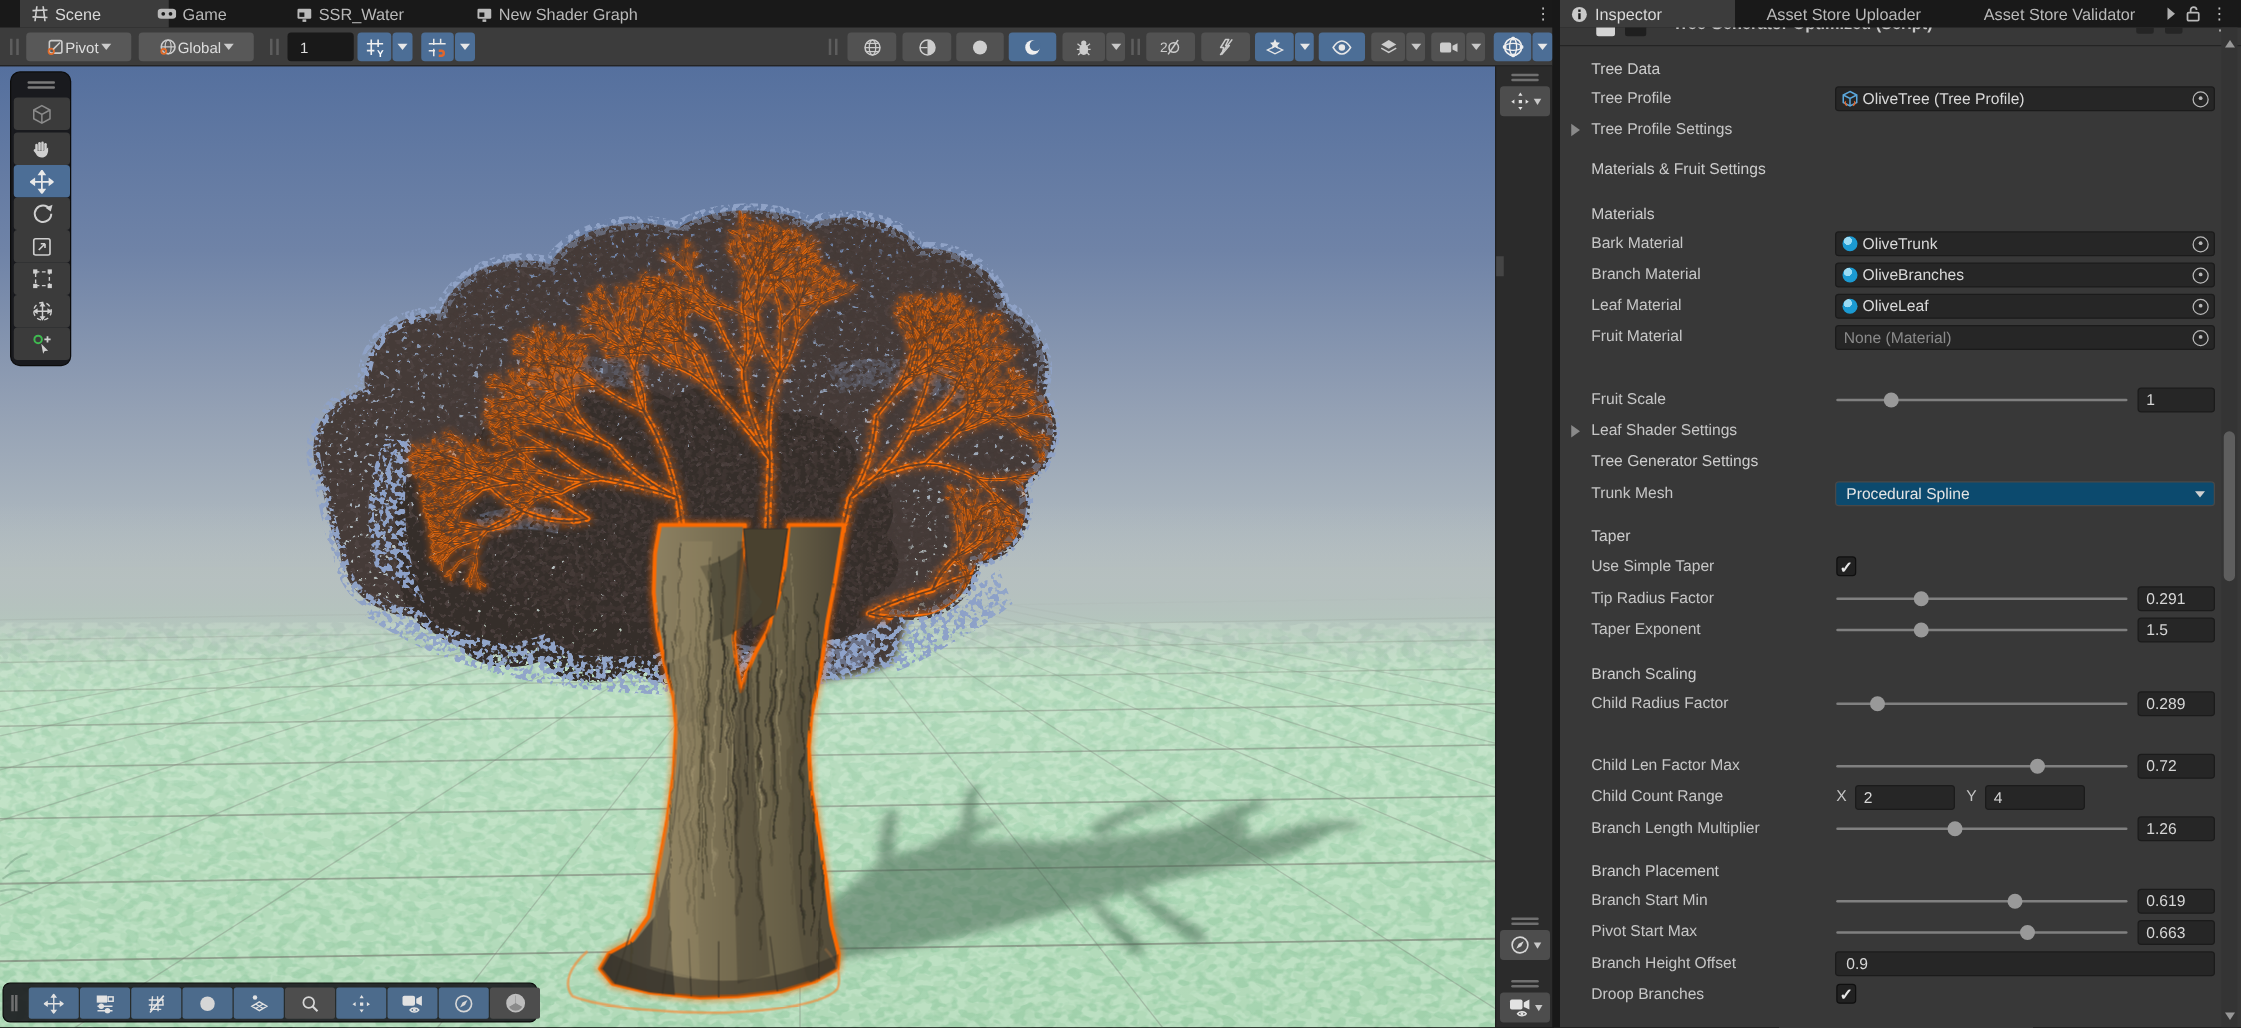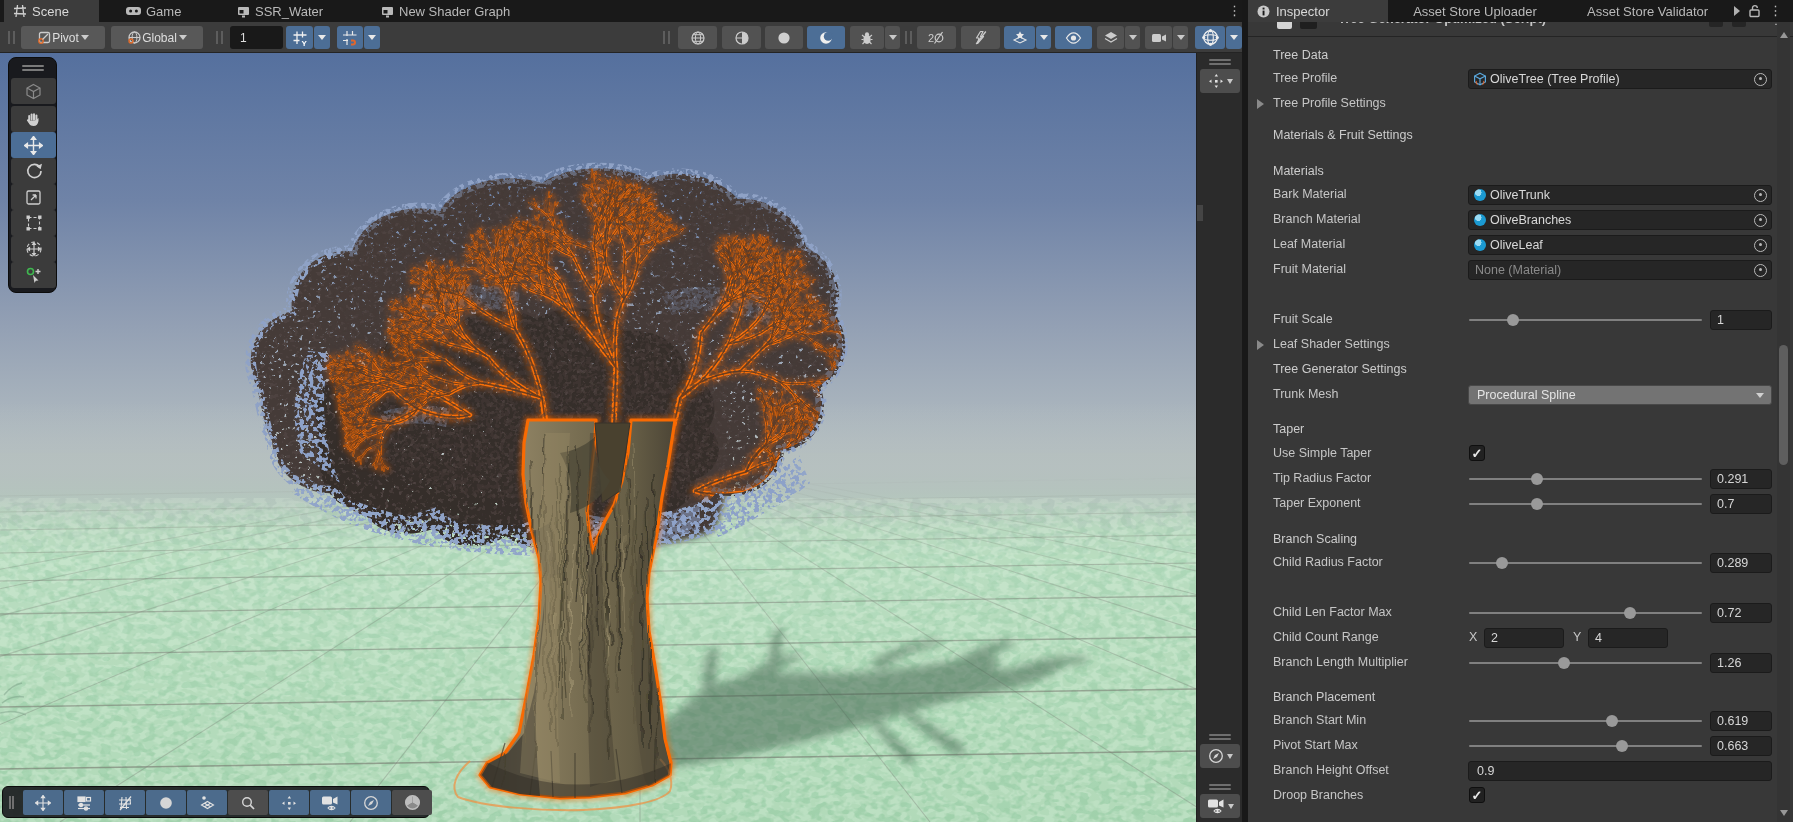--- a/index.html
+++ b/index.html
@@ -47,21 +47,21 @@
  border-bottom:5px solid transparent;border-left:7px solid #8a8a8a}
 .picker{margin-left:auto;margin-right:4px;width:13px;height:13px;border:1.5px solid #b9b9b9;
  border-radius:50%;position:relative;flex:none}
 .picker:after{content:"";position:absolute;left:3.5px;top:3.5px;width:3px;height:3px;border-radius:50%;background:#b9b9b9}
 .matdot{width:12px;height:12px;border-radius:50%;background:#2196d3;margin:0 4px 0 5px;flex:none;
  background:radial-gradient(circle at 35% 30%,#9adcf5 0 28%,#1b9ad2 30% 100%)}
 </style>
 </head><body>
 <div id="root">
 <div id="tabbar" class="abs">
-<div class="tab active" style="left:4px;width:95px"><svg width="14" height="14" viewBox="0 0 14 14">
+<div class="tab active" style="left:16px;width:119px"><svg width="14" height="14" viewBox="0 0 14 14">
           <g stroke="#d0d0d0" stroke-width="1.3" fill="none">
             <path d="M4.5 1 L3 13 M9.5 1 L11 13 M1 4.5 L13 4 M1 9.5 L13 10"></path>
           </g>
         </svg>Scene</div>
 <div class="tab" style="left:117px"><svg width="15" height="12" viewBox="0 0 15 12">
           <path d="M3 2 h9 a3 3 0 0 1 3 3 v2 a3 3 0 0 1 -3 3 h-9 a3 3 0 0 1 -3 -3 v-2 a3 3 0 0 1 3 -3 z" fill="#b9b9b9"></path>
           <circle cx="4.6" cy="6" r="1.5" fill="#191919"></circle>
           <circle cx="10.4" cy="6" r="1.5" fill="#191919"></circle>
         </svg>Game</div>
 <div class="tab" style="left:228px"><svg width="13" height="13" viewBox="0 0 13 13">
@@ -779,21 +779,21 @@
       </div>
       <div class="irow" style="top:333px">
         <span class="fold"></span>
         <span class="ilabel">Leaf Shader Settings</span>
       </div>
       <div class="irow" style="top:358px">
         <span class="ihead">Tree Generator Settings</span>
       </div>
       <div class="irow" style="top:383px">
         <span class="ilabel">Trunk Mesh</span>
-<div class="ifield" style="background:#737373;border-color:#484848;color:#e4e4e4;padding-left:8px">Procedural Spline
+<div class="ifield" style="background:#0c4a6e;border-color:#484848;color:#e4e4e4;padding-left:8px">Procedural Spline
 <span class="arrowdn" style="margin-left:auto;margin-right:7px;border-top-color:#d0d0d0"></span></div>
       </div>
       <div class="irow" style="top:418px">
         <span class="ihead">Taper</span>
       </div>
       <div class="irow" style="top:442px">
         <span class="ilabel">Use Simple Taper</span>
 <div class="icheck">✓</div>
       </div>
       <div class="irow" style="top:467px">
@@ -801,21 +801,21 @@
 <div class="islider">
           <div class="iknob" style="left:62px"></div>
         </div>
 <div class="inum">0.291</div>
       </div>
       <div class="irow" style="top:492px">
         <span class="ilabel">Taper Exponent</span>
 <div class="islider">
           <div class="iknob" style="left:62px"></div>
         </div>
-<div class="inum">0.7</div>
+<div class="inum">1.5</div>
       </div>
       <div class="irow" style="top:528px">
         <span class="ihead">Branch Scaling</span>
       </div>
       <div class="irow" style="top:551px">
         <span class="ilabel">Child Radius Factor</span>
 <div class="islider">
           <div class="iknob" style="left:27px"></div>
         </div>
 <div class="inum">0.289</div>

